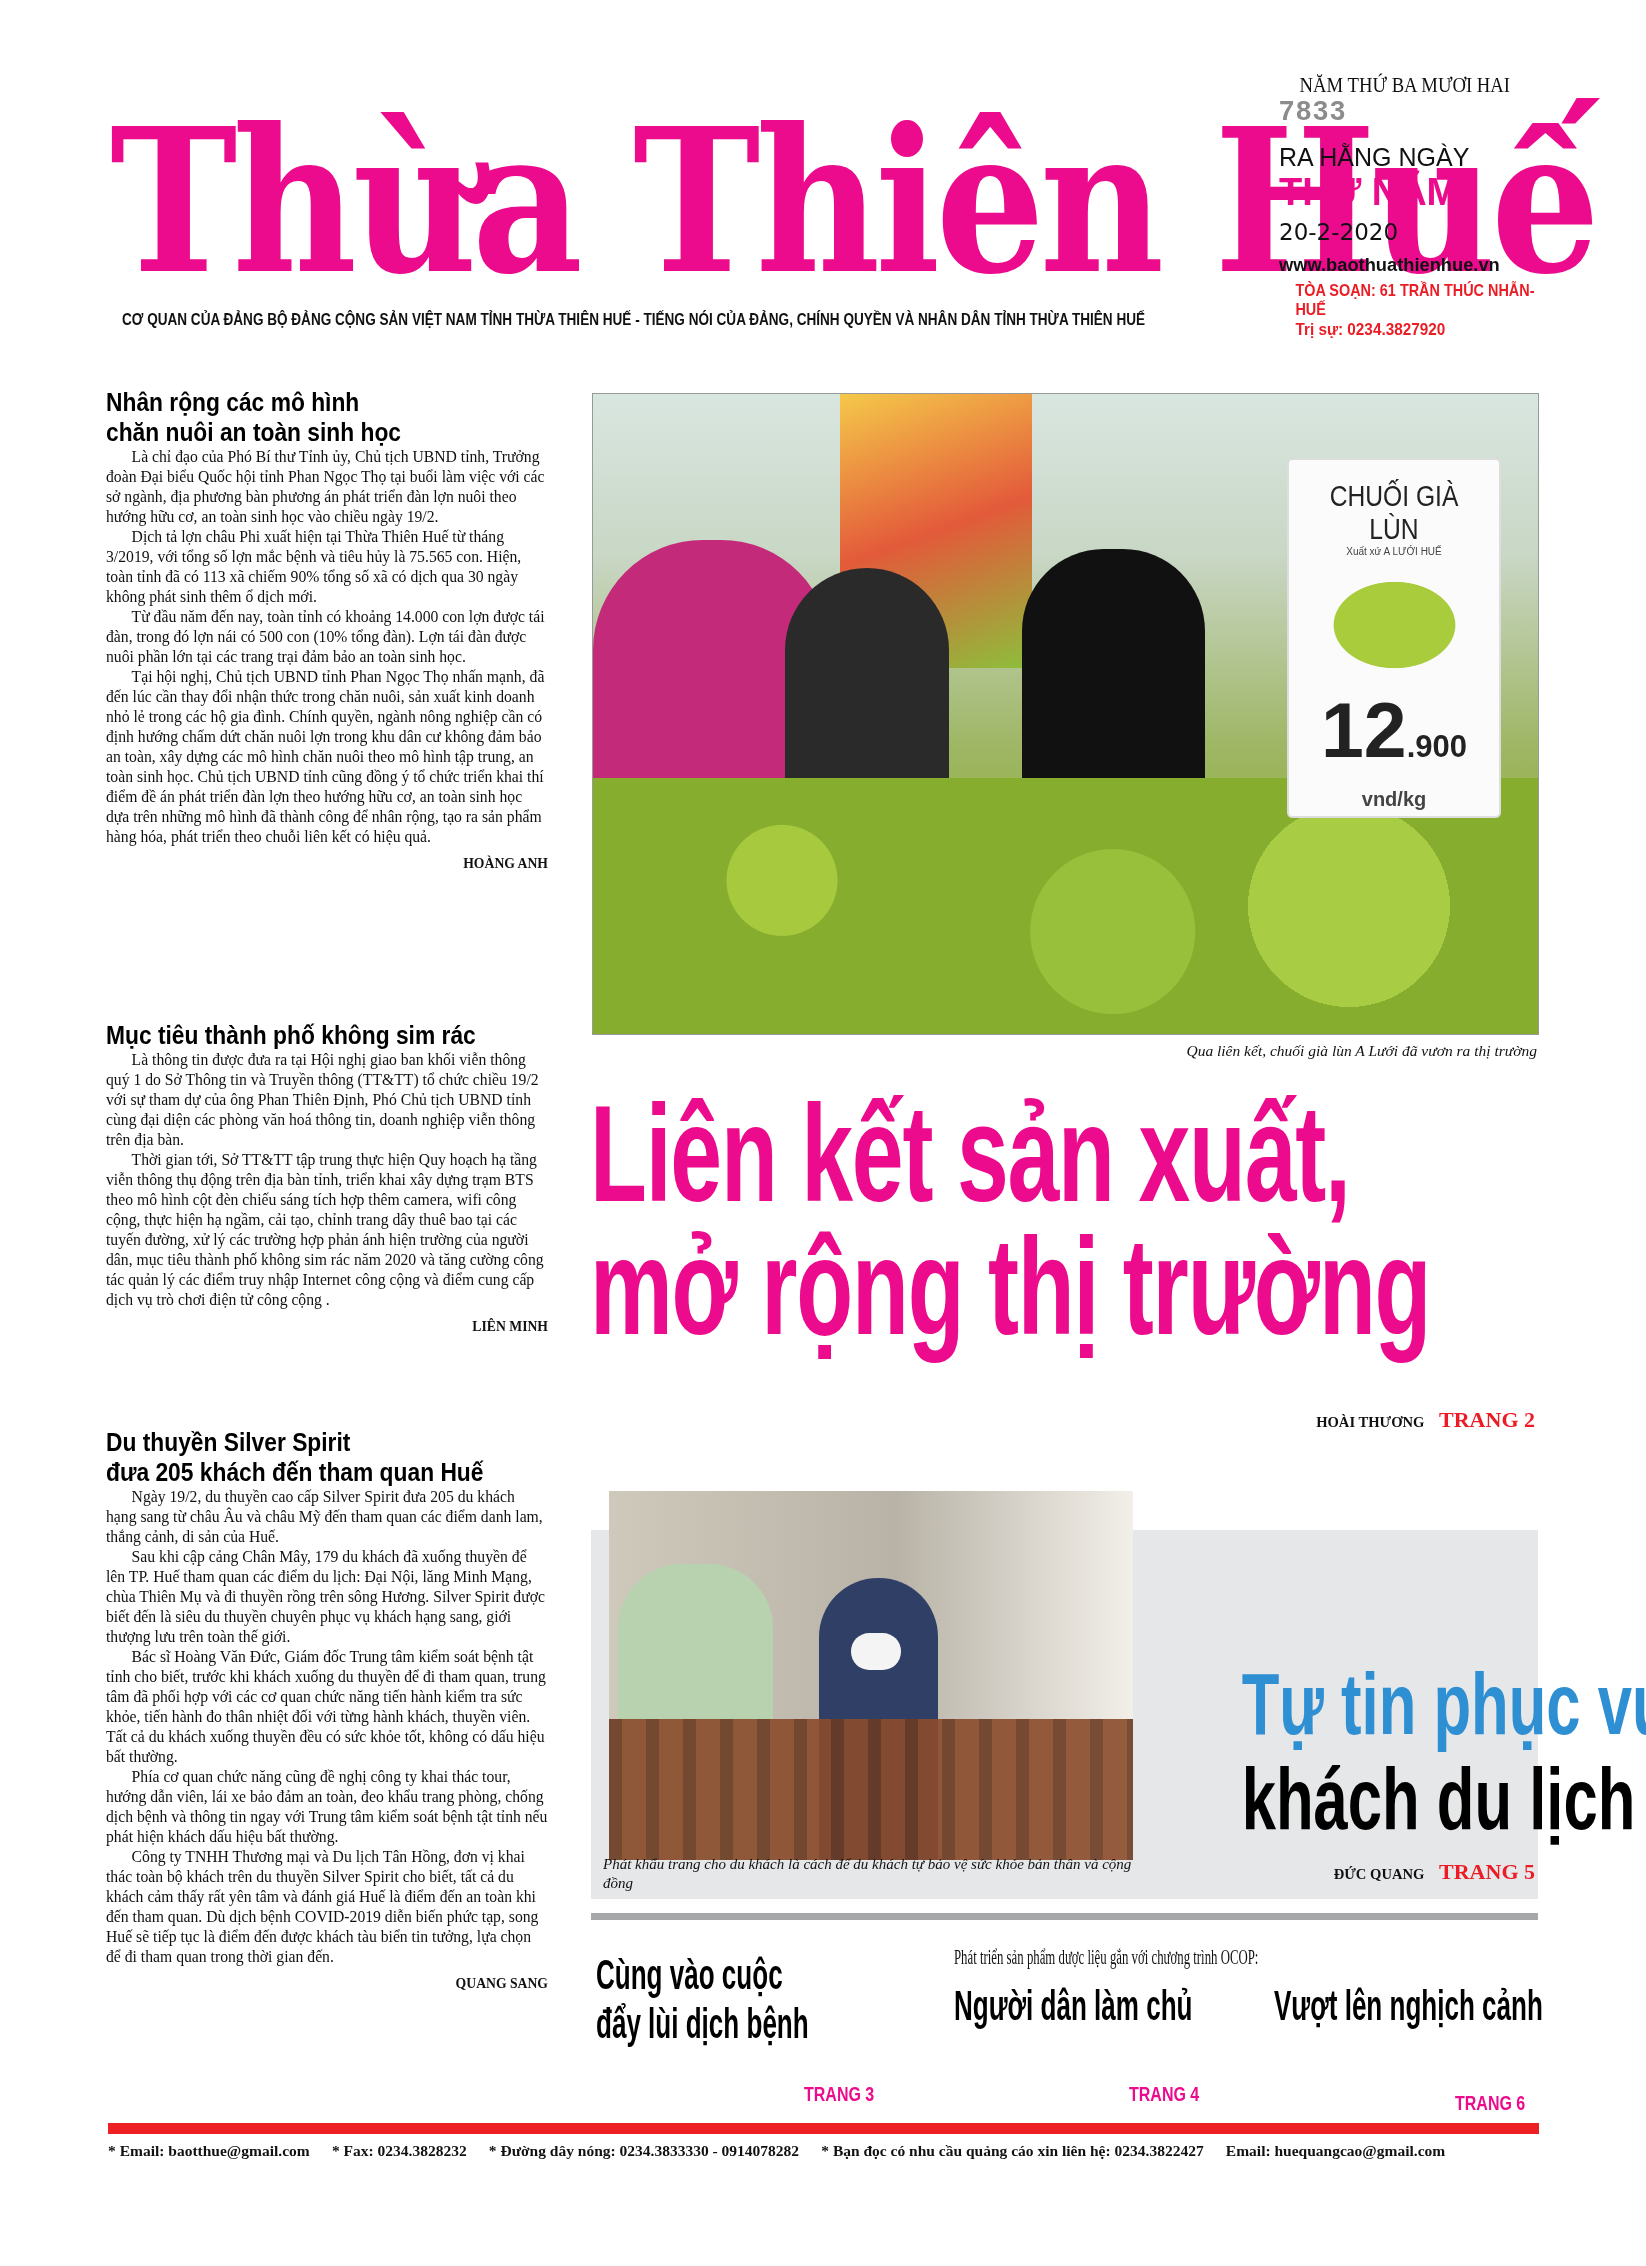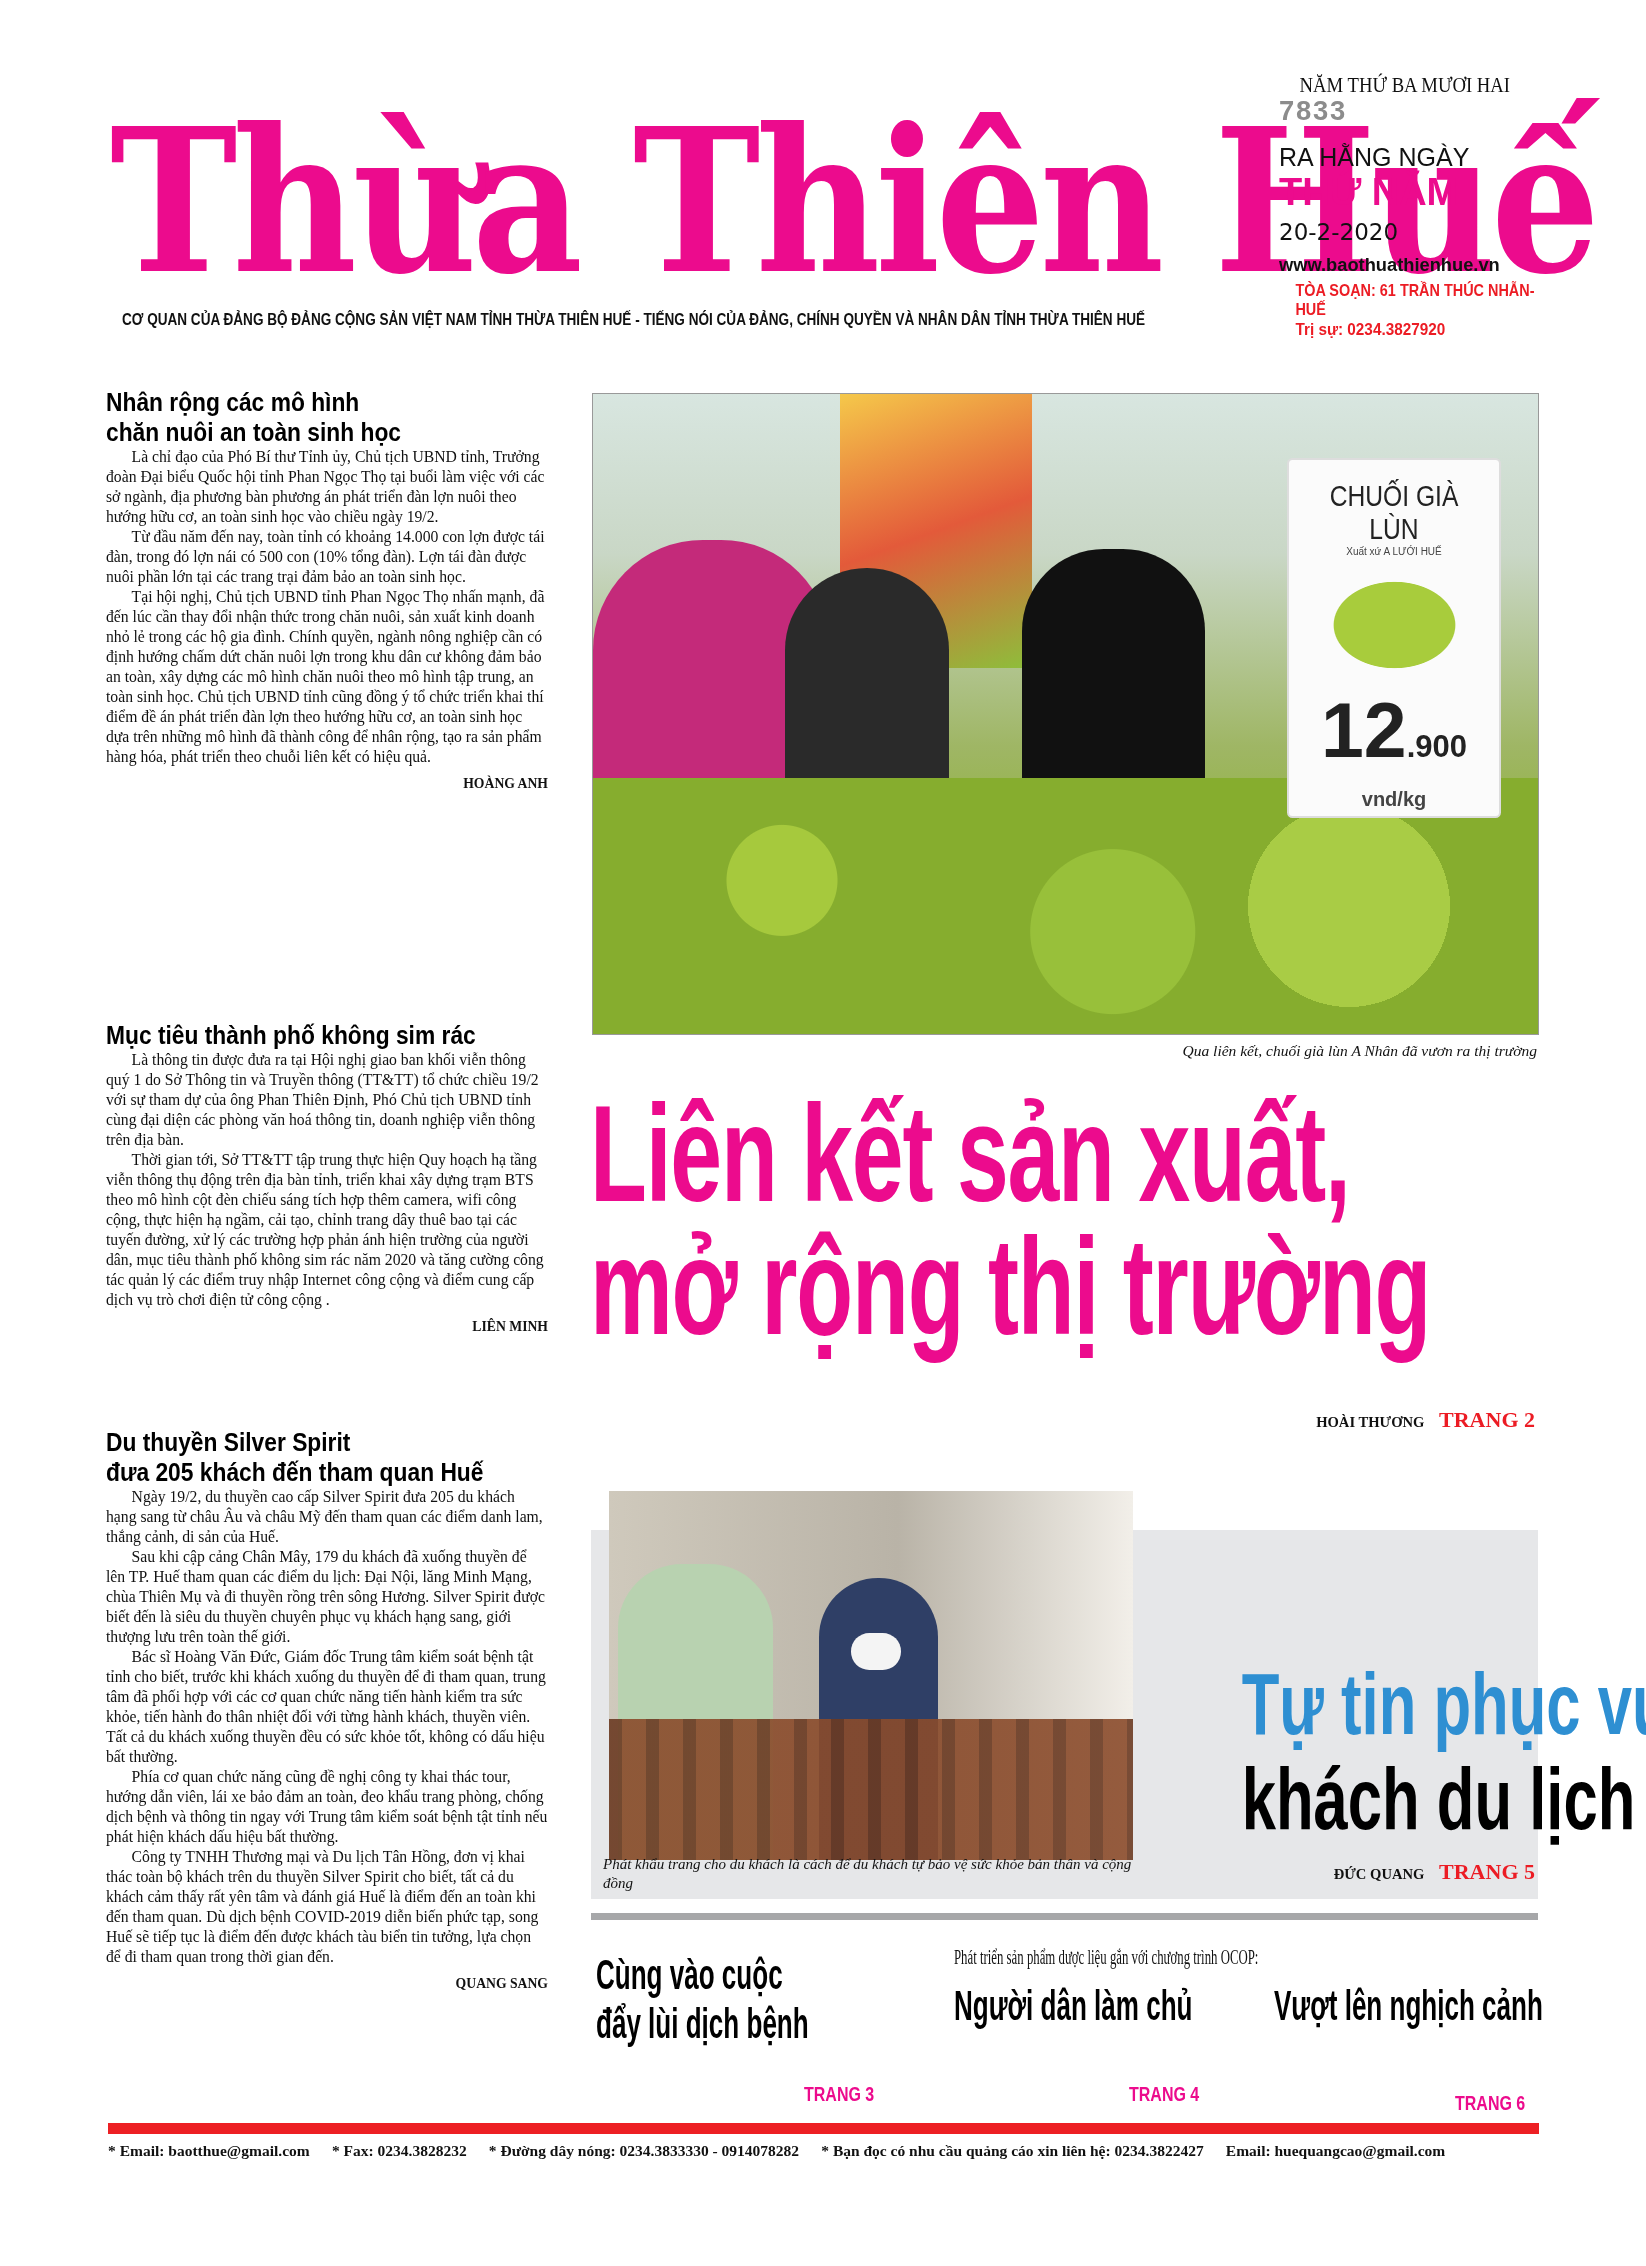--- a/index.html
+++ b/index.html
@@ -91,20 +91,21 @@
   <div class="date">20-2-2020</div>
   <div class="web">www.baothuathienhue.vn</div>
   <div class="office">TÒA SOẠN: 61 TRẦN THÚC NHẪN-HUẾ</div>
   <div class="phone">Trị sự: 0234.3827920</div>
 </div>
 
 <div class="abs col art" style="top:387px;">
   <h2>Nhân rộng các mô hình</h2>
   <h2>chăn nuôi an toàn sinh học</h2>
   <p>Là chỉ đạo của Phó Bí thư Tỉnh ủy, Chủ tịch UBND tỉnh, Trưởng đoàn Đại biểu Quốc hội tỉnh Phan Ngọc Thọ tại buổi làm việc với các sở ngành, địa phương bàn phương án phát triển đàn lợn nuôi theo hướng hữu cơ, an toàn sinh học vào chiều ngày 19/2.</p>
+  <p>Dịch tả lợn châu Phi xuất hiện tại Thừa Thiên Huế từ tháng 3/2019, với tổng số lợn mắc bệnh và tiêu hủy là 75.565 con. Hiện, toàn tỉnh đã có 113 xã chiếm 90% tổng số xã có dịch qua 30 ngày không phát sinh thêm ổ dịch mới.</p>
   <p>Từ đầu năm đến nay, toàn tỉnh có khoảng 14.000 con lợn được tái đàn, trong đó lợn nái có 500 con (10% tổng đàn). Lợn tái đàn được nuôi phần lớn tại các trang trại đảm bảo an toàn sinh học.</p>
   <p>Tại hội nghị, Chủ tịch UBND tỉnh Phan Ngọc Thọ nhấn mạnh, đã đến lúc cần thay đổi nhận thức trong chăn nuôi, sản xuất kinh doanh nhỏ lẻ trong các hộ gia đình. Chính quyền, ngành nông nghiệp cần có định hướng chấm dứt chăn nuôi lợn trong khu dân cư không đảm bảo an toàn, xây dựng các mô hình chăn nuôi theo mô hình tập trung, an toàn sinh học. Chủ tịch UBND tỉnh cũng đồng ý tổ chức triển khai thí điểm đề án phát triển đàn lợn theo hướng hữu cơ, an toàn sinh học dựa trên những mô hình đã thành công để nhân rộng, tạo ra sản phẩm hàng hóa, phát triển theo chuỗi liên kết có hiệu quả.</p>
   <div class="by">HOÀNG ANH</div>
 </div>
 
 <div class="abs col art" style="top:1020px;">
   <h2>Mục tiêu thành phố không sim rác</h2>
   <p>Là thông tin được đưa ra tại Hội nghị giao ban khối viễn thông quý 1 do Sở Thông tin và Truyền thông (TT&amp;TT) tổ chức chiều 19/2 với sự tham dự của ông Phan Thiên Định, Phó Chủ tịch UBND tỉnh cùng đại diện các phòng văn hoá thông tin, doanh nghiệp viễn thông trên địa bàn.</p>
   <p>Thời gian tới, Sở TT&amp;TT tập trung thực hiện Quy hoạch hạ tầng viễn thông thụ động trên địa bàn tỉnh, triển khai xây dựng trạm BTS theo mô hình cột đèn chiếu sáng tích hợp thêm camera, wifi công cộng, thực hiện hạ ngầm, cải tạo, chỉnh trang dây thuê bao tại các tuyến đường, xử lý các trường hợp phản ánh hiện trường của người dân, mục tiêu thành phố không sim rác năm 2020 và tăng cường công tác quản lý các điểm truy nhập Internet công cộng và điểm cung cấp dịch vụ trò chơi điện tử công cộng .</p>
   <div class="by">LIÊN MINH</div>
@@ -128,21 +129,21 @@
   <div class="abs p-man"></div>
   <div class="abs p-bananas"></div>
   <div class="abs sign">
     <div class="s-title">CHUỐI GIÀ LÙN</div>
     <div class="s-sub">Xuất xứ A LƯỚI HUẾ</div>
     <div class="s-banana"></div>
     <div class="s-price"><span>12</span><small>.900</small></div>
     <div class="s-sub" style="font-size:20px;font-weight:bold;">vnd/kg</div>
   </div>
 </div>
-<div class="abs cap1">Qua liên kết, chuối già lùn A Nhân đã vươn ra thị trường</div>
+<div class="abs cap1">Qua liên kết, chuối già lùn A Lưới đã vươn ra thị trường</div>
 
 <div class="abs headline">
   <div>Liên kết sản xuất,</div>
   <div>mở rộng thị trường</div>
 </div>
 <div class="abs h-byline">
   <span class="byname">HOÀI THƯƠNG</span>
   <span class="pageref">TRANG 2</span>
 </div>
 

